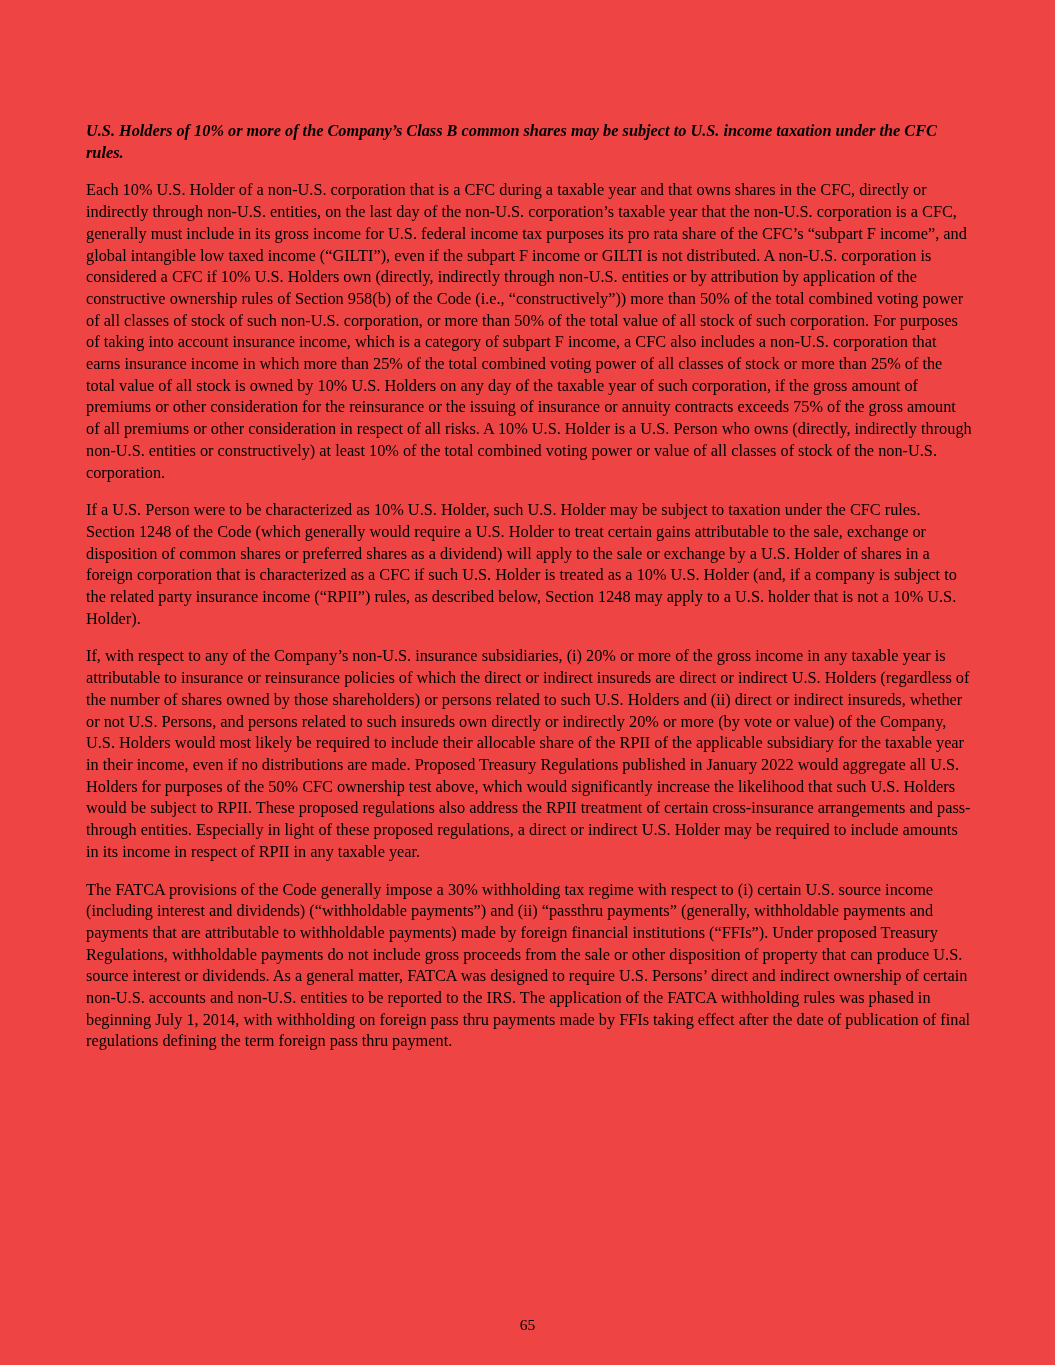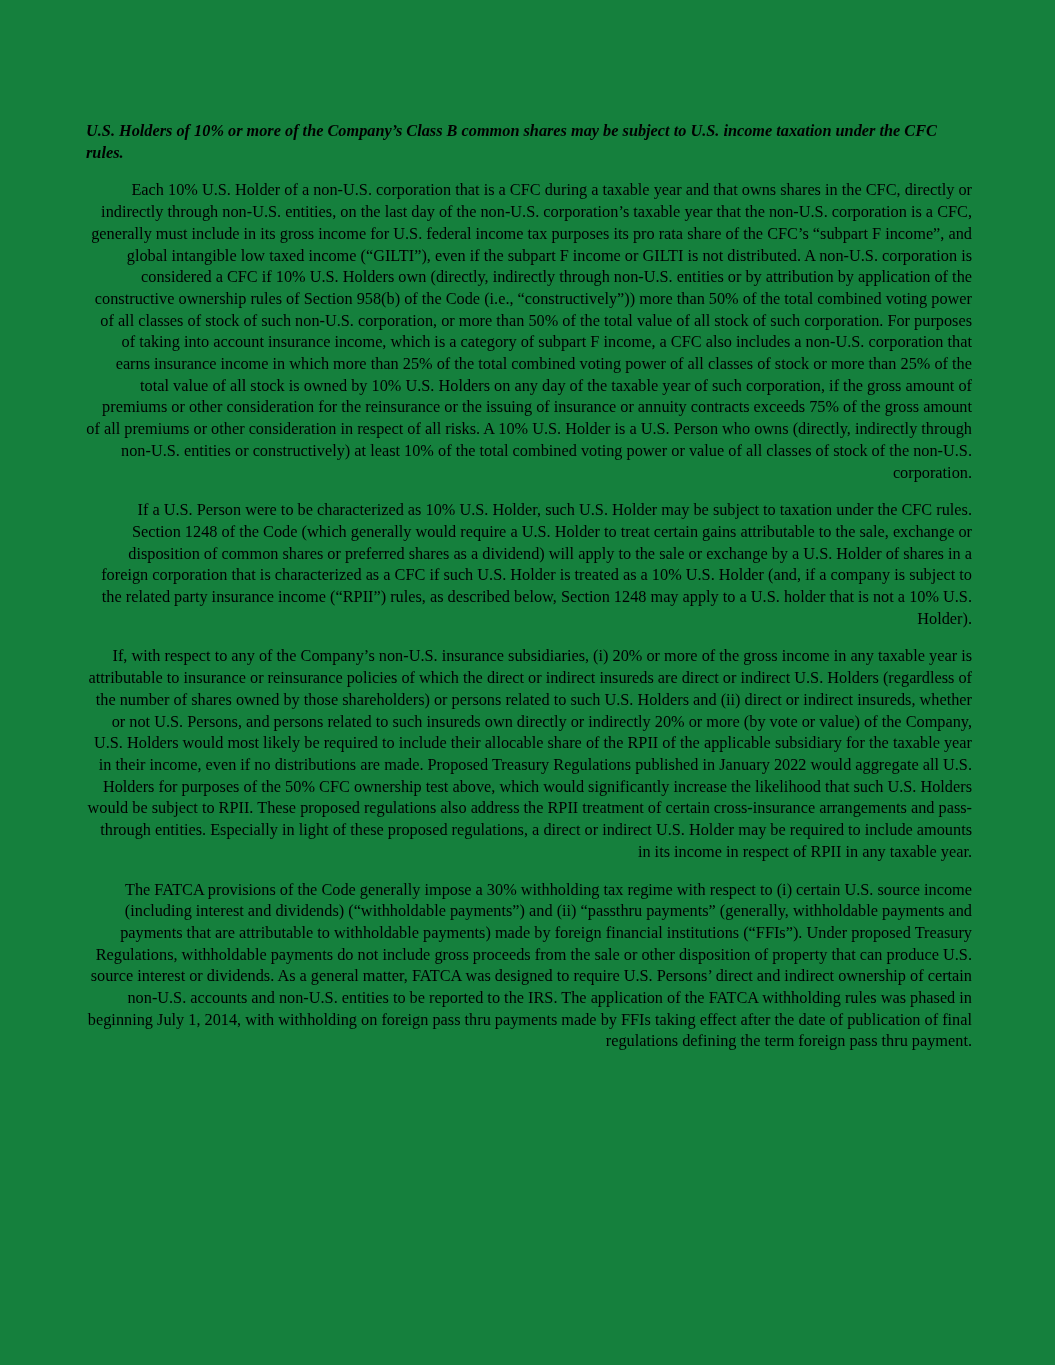--- a/index.html
+++ b/index.html
@@ -5,42 +5,41 @@
   html, body {
     margin: 0;
     padding: 0;
     background: #e8e8e8;
   }
   .doc-page {
     position: relative;
     width: 1055px;
     height: 1365px;
     margin: 0 auto;
-    background: #15803d;
+    background: #ef4444;
     font-family: "Liberation Serif", "DejaVu Serif", serif;
     color: #000000;
     overflow: hidden;
   }
   .doc-content {
     position: absolute;
     left: 86px;
     top: 120px;
     width: 886px;
     font-size: 16.3px;
     line-height: 21.7px;
     text-align: left;
   }
   .doc-heading {
     font-weight: bold;
     font-style: italic;
     margin: 0 0 16px 0;
   }
   .doc-para {
     margin: 0 0 16px 0;
-    text-align: right;
   }
   .doc-footer {
     position: absolute;
     left: 0;
     top: 1315px;
     width: 100%;
     text-align: center;
     font-size: 15.5px;
     line-height: 20px;
   }
@@ -58,13 +57,14 @@
     <div class="doc-para">If a U.S. Person were to be characterized as 10% U.S. Holder, such U.S. Holder may be subject to taxation under the CFC rules. Section 1248 of the Code (which generally would require a U.S. Holder to treat certain gains attributable to the sale, exchange or disposition of common shares or preferred shares as a dividend) will apply to the sale or exchange by a U.S. Holder of shares in a foreign corporation that is characterized as a CFC if such U.S. Holder is treated as a 10% U.S. Holder (and, if a company is subject to the related party insurance income (“RPII”) rules, as described below, Section 1248 may apply to a U.S. holder that is not a 10% U.S. Holder).</div>
 
 
     <div class="doc-para">If, with respect to any of the Company’s non-U.S. insurance subsidiaries, (i) 20% or more of the gross income in any taxable year is attributable to insurance or reinsurance policies of which the direct or indirect insureds are direct or indirect U.S. Holders (regardless of the number of shares owned by those shareholders) or persons related to such U.S. Holders and (ii) direct or indirect insureds, whether or not U.S. Persons, and persons related to such insureds own directly or indirectly 20% or more (by vote or value) of the Company, U.S. Holders would most likely be required to include their allocable share of the RPII of the applicable subsidiary for the taxable year in their income, even if no distributions are made. Proposed Treasury Regulations published in January 2022 would aggregate all U.S. Holders for purposes of the 50% CFC ownership test above, which would significantly increase the likelihood that such U.S. Holders would be subject to RPII. These proposed regulations also address the RPII treatment of certain cross-insurance arrangements and pass-through entities. Especially in light of these proposed regulations, a direct or indirect U.S. Holder may be required to include amounts in its income in respect of RPII in any taxable year.</div>
 
 
     <div class="doc-para">The FATCA provisions of the Code generally impose a 30% withholding tax regime with respect to (i) certain U.S. source income (including interest and dividends) (“withholdable payments”) and (ii) “passthru payments” (generally, withholdable payments and payments that are attributable to withholdable payments) made by foreign financial institutions (“FFIs”). Under proposed Treasury Regulations, withholdable payments do not include gross proceeds from the sale or other disposition of property that can produce U.S. source interest or dividends. As a general matter, FATCA was designed to require U.S. Persons’ direct and indirect ownership of certain non-U.S. accounts and non-U.S. entities to be reported to the IRS. The application of the FATCA withholding rules was phased in beginning July 1, 2014, with withholding on foreign pass thru payments made by FFIs taking effect after the date of publication of final regulations defining the term foreign pass thru payment.</div>
 
   </div>
 
+  <div class="doc-footer">65</div>
 </div>
 
 </body></html>

